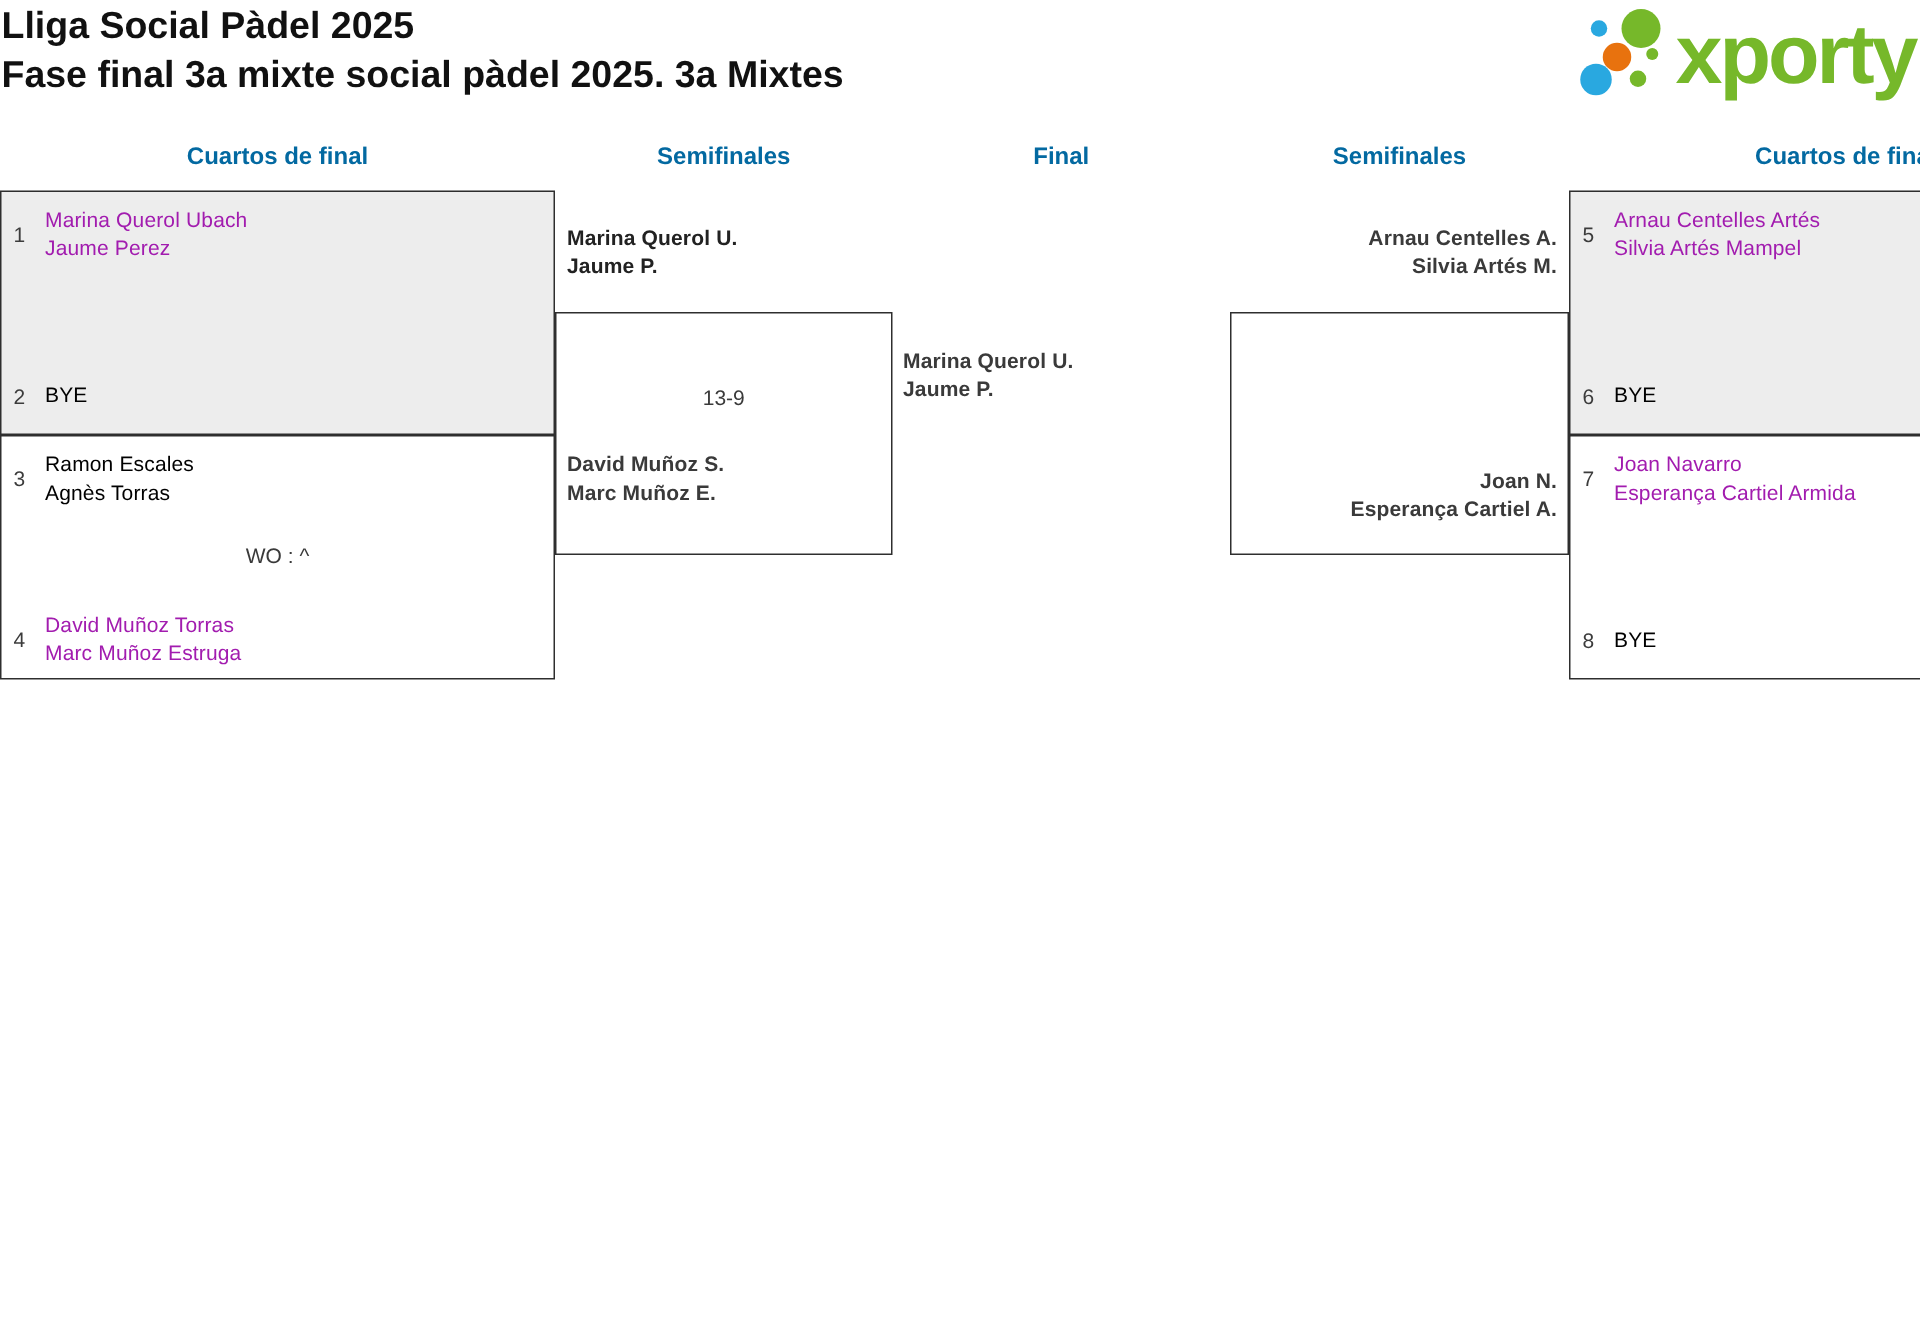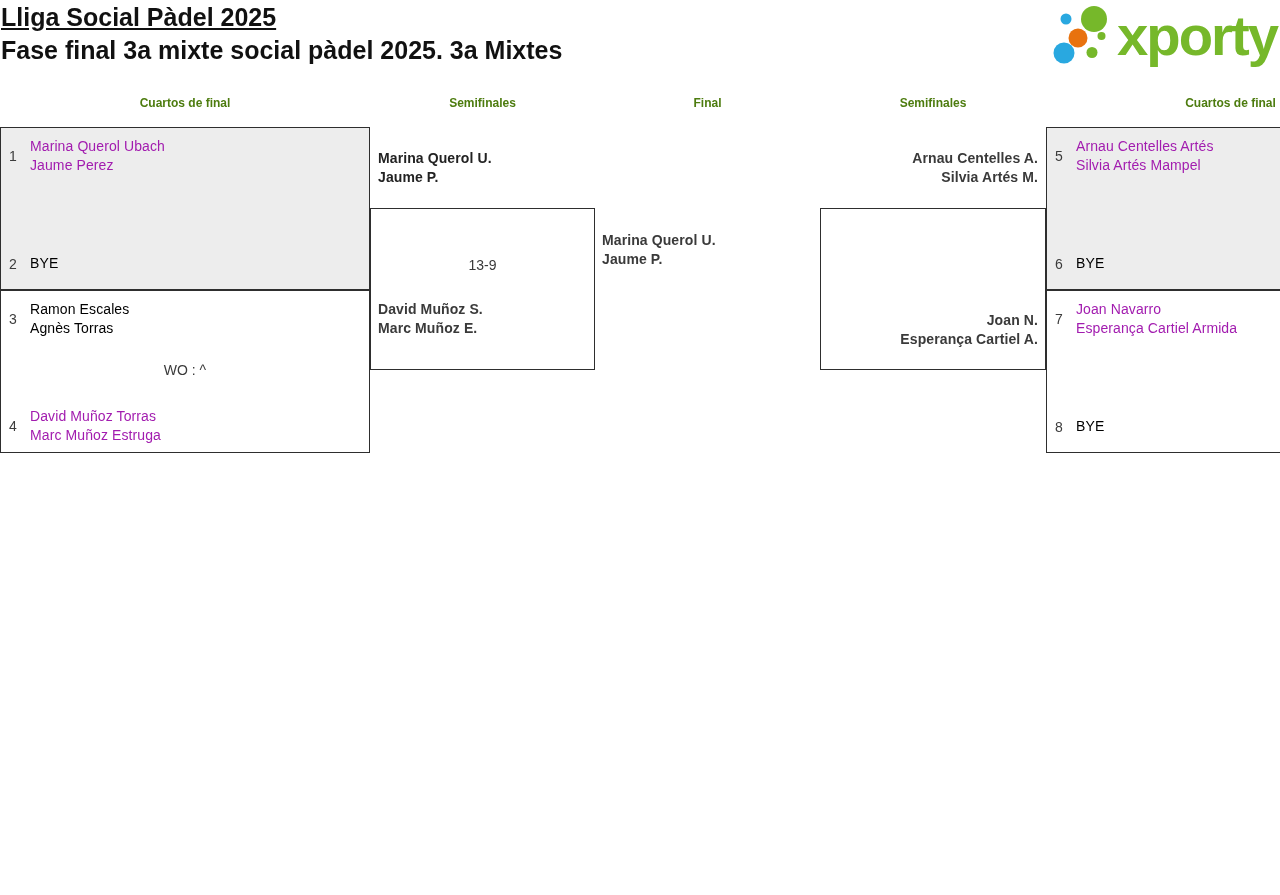--- a/index.html
+++ b/index.html
@@ -1,23 +1,23 @@
 <!DOCTYPE html>
 <html><head>
 <meta charset="utf-8">
 <style>
   html,body{margin:0;padding:0;background:#fff;}
   .page{
     position:relative;width:1280px;height:895px;background:#ffffff;overflow:hidden;
     font-family:"Liberation Sans",sans-serif;color:#2d2d2d;
   }
-  .title{position:absolute;left:1px;top:3px;font-size:25px;font-weight:700;color:#111;white-space:nowrap;text-decoration:underline;}
+  .title{position:absolute;left:1px;top:3px;font-size:25px;font-weight:700;color:#111;white-space:nowrap;}
   .subtitle{position:absolute;left:1px;top:36px;font-size:25px;font-weight:700;color:#111;white-space:nowrap;}
   .logo{position:absolute;left:1045px;top:0;}
-  .colhead{position:absolute;top:96px;font-size:12px;font-weight:700;color:#4d7c0f;text-align:center;white-space:nowrap;}
+  .colhead{position:absolute;top:96px;font-size:16px;font-weight:700;color:#0369a1;text-align:center;white-space:nowrap;}
   .mbox{position:absolute;border:1px solid #2e2e2e;background:#fff;box-sizing:border-box;}
   .mbox.gray{background:#ededed;}
   .prow{position:absolute;left:8px;right:6px;display:flex;align-items:center;}
   .seed{width:15px;flex:none;font-size:14px;color:#3c3c3c;margin-right:6px;}
   .names{font-size:14px;line-height:19px;color:#000000;letter-spacing:.1px;}
   .names.bold{font-weight:400;color:#a21caf;}
   .note{position:absolute;left:0;width:100%;text-align:center;font-size:14px;color:#3a3a3a;}
   .sf-label{position:absolute;font-size:14px;line-height:19px;color:#3a3a3a;letter-spacing:.1px;font-weight:bold;}
   .sf-label.bold{font-weight:700;color:#222;}
   .sf-label.right{text-align:right;}

